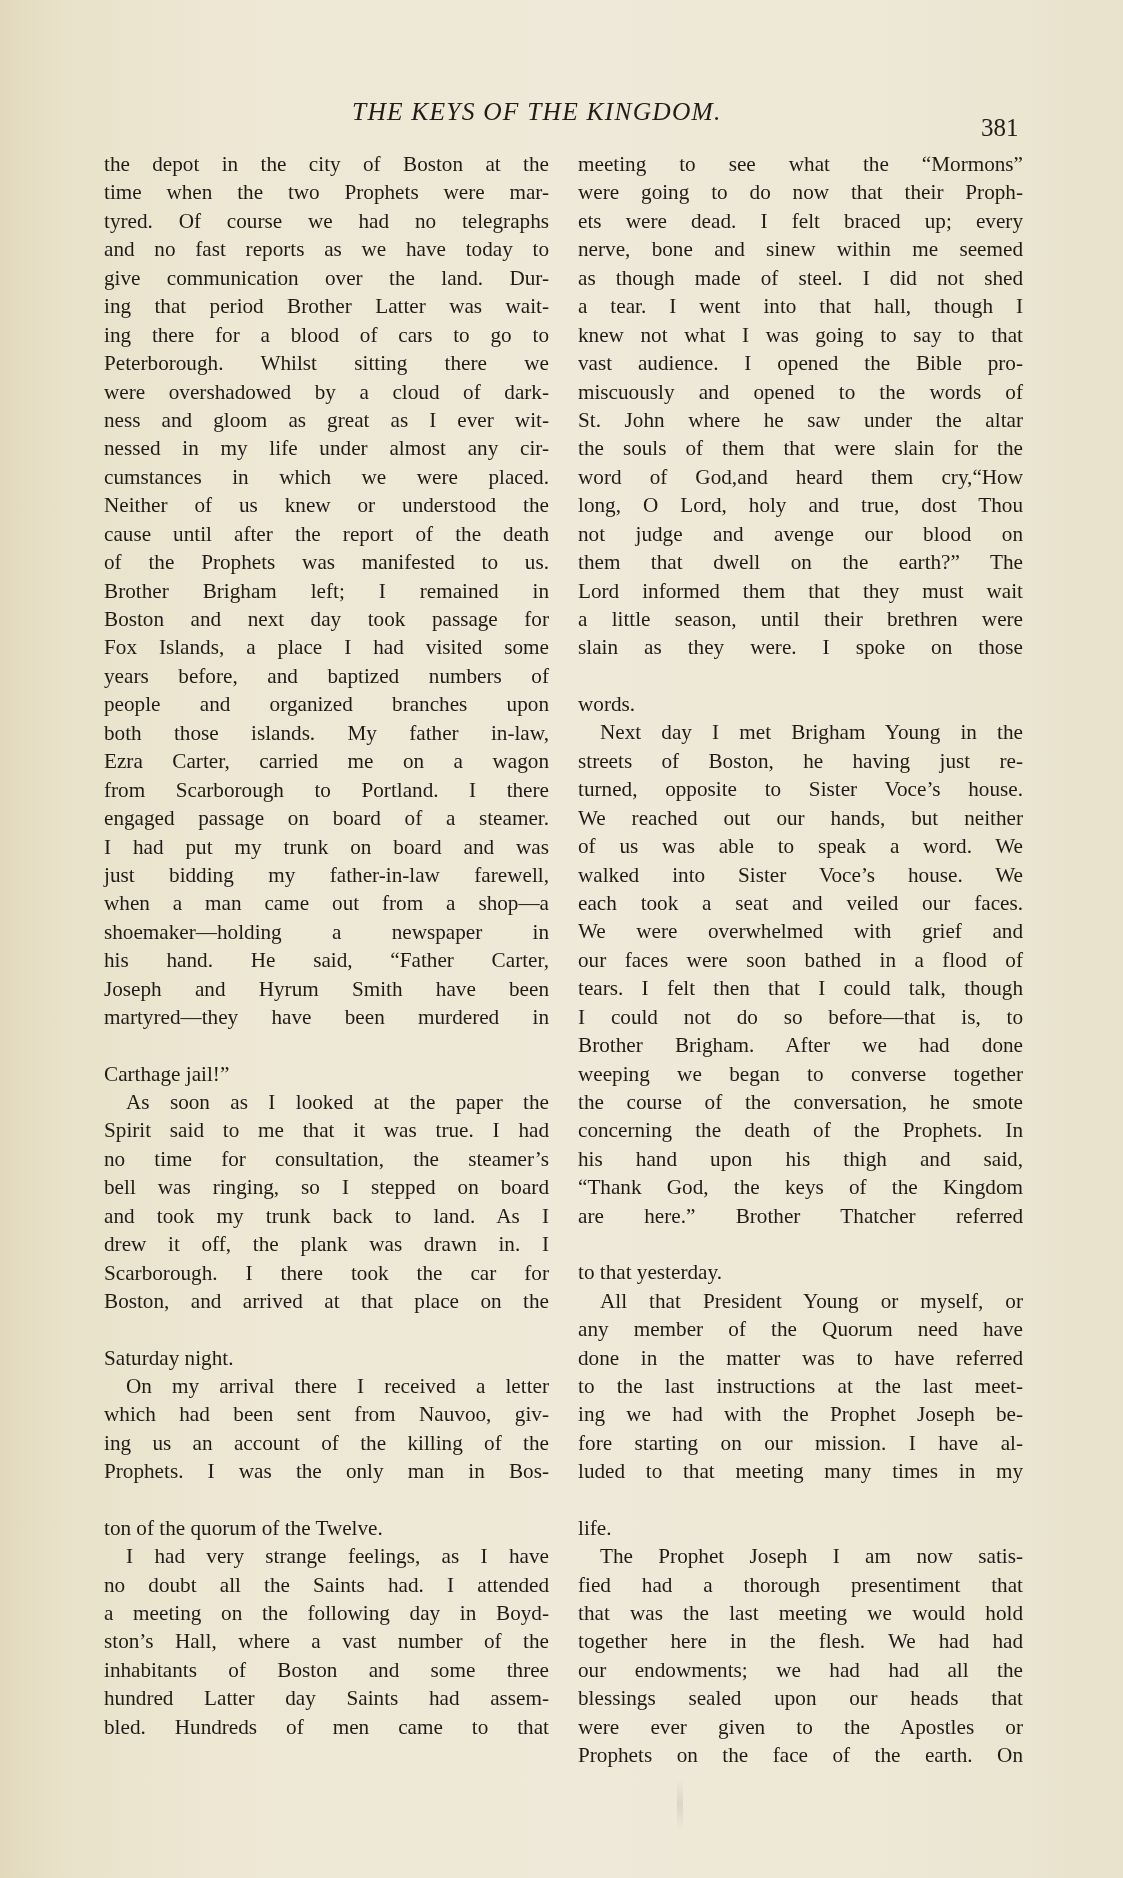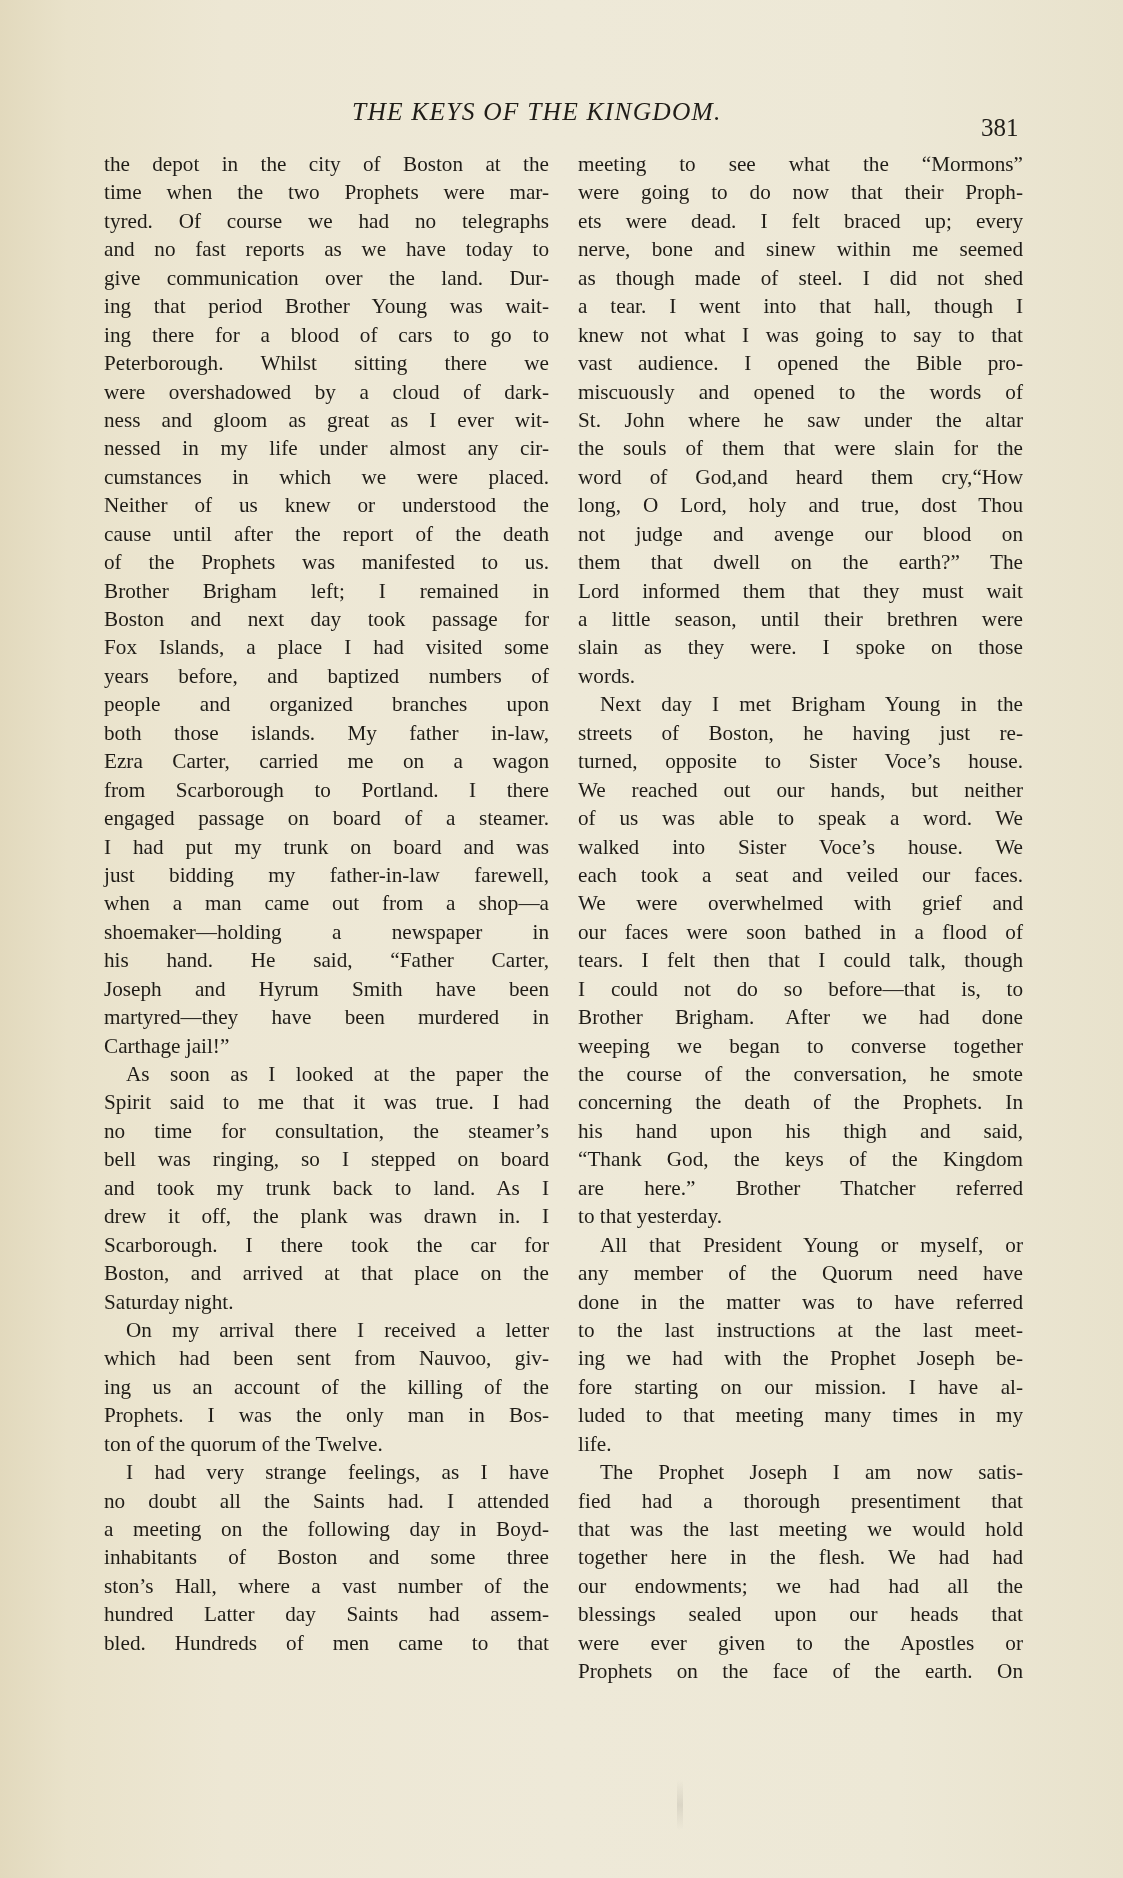--- a/index.html
+++ b/index.html
@@ -23,42 +23,42 @@
   .column {
     position: absolute; top: 150px; width: 445px;
     font-size: 21.2px; line-height: 28.45px;
   }
   .col-left { left: 104px; }
   .col-right { left: 578px; }
   .line {
     display: block; height: 28.45px; white-space: nowrap;
     text-align: justify; text-align-last: justify;
   }
-  .line.last { text-align-last: left; }
+  .line.last { text-align-last: left; margin-top: 28px; }
   .line.indent { padding-left: 22px; }
   .crease {
     position: absolute; left: 677px; top: 1780px; width: 6px; height: 50px;
     background: linear-gradient(180deg, rgba(200,195,180,0) 0%, rgba(200,195,180,0.5) 50%, rgba(200,195,180,0) 100%);
     border-radius: 3px;
   }
 </style>
 </head>
 <body>
 
 <div class="page">
   <div class="running-head">THE KEYS OF THE KINGDOM.</div>
   <div class="page-number">381</div>
 
   <div class="column col-left">
       <span class="line">the depot in the city of Boston at the</span>
       <span class="line">time when the two Prophets were mar-</span>
       <span class="line">tyred. Of course we had no telegraphs</span>
       <span class="line">and no fast reports as we have today to</span>
       <span class="line">give communication over the land. Dur-</span>
-      <span class="line">ing that period Brother Young was wait-</span>
+      <span class="line">ing that period Brother Latter was wait-</span>
       <span class="line">ing there for a blood of cars to go to</span>
       <span class="line">Peterborough. Whilst sitting there we</span>
       <span class="line">were overshadowed by a cloud of dark-</span>
       <span class="line">ness and gloom as great as I ever wit-</span>
       <span class="line">nessed in my life under almost any cir-</span>
       <span class="line">cumstances in which we were placed.</span>
       <span class="line">Neither of us knew or understood the</span>
       <span class="line">cause until after the report of the death</span>
       <span class="line">of the Prophets was manifested to us.</span>
       <span class="line">Brother Brigham left; I remained in</span>
@@ -88,22 +88,22 @@
       <span class="line">Boston, and arrived at that place on the</span>
       <span class="line last">Saturday night.</span>
       <span class="line indent">On my arrival there I received a letter</span>
       <span class="line">which had been sent from Nauvoo, giv-</span>
       <span class="line">ing us an account of the killing of the</span>
       <span class="line">Prophets. I was the only man in Bos-</span>
       <span class="line last">ton of the quorum of the Twelve.</span>
       <span class="line indent">I had very strange feelings, as I have</span>
       <span class="line">no doubt all the Saints had. I attended</span>
       <span class="line">a meeting on the following day in Boyd-</span>
+      <span class="line">ston’s Hall, where a vast number of the</span>
       <span class="line">inhabitants of Boston and some three</span>
-      <span class="line">ston’s Hall, where a vast number of the</span>
       <span class="line">hundred Latter day Saints had assem-</span>
       <span class="line">bled. Hundreds of men came to that</span>
     </div>
   <div class="column col-right">
       <span class="line">meeting to see what the “Mormons”</span>
       <span class="line">were going to do now that their Proph-</span>
       <span class="line">ets were dead. I felt braced up; every</span>
       <span class="line">nerve, bone and sinew within me seemed</span>
       <span class="line">as though made of steel. I did not shed</span>
       <span class="line">a tear. I went into that hall, though I</span>

